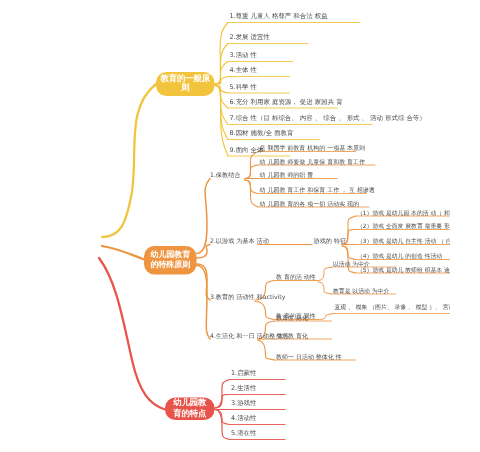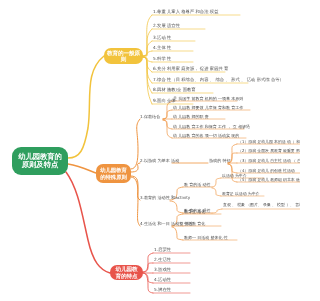--- a/index.html
+++ b/index.html
@@ -198,21 +198,20 @@
       <g stroke="#e8544b" stroke-width="0.6">
         <line x1="153" y1="253" x2="190" y2="253"></line>
         <line x1="153" y1="263" x2="190" y2="263"></line>
         <line x1="153" y1="273" x2="190" y2="273"></line>
         <line x1="153" y1="283" x2="190" y2="283"></line>
         <line x1="153" y1="293" x2="190" y2="293"></line>
       </g>
     </g>
   </svg>
 
-  <div class="node root" style="left:12px; top:147px; width:56px; height:28px;">幼儿园教育的原则及特点</div>
 
   <div class="node b1" style="left:104px; top:48px; width:39px; height:16px;">教育的一般原则</div>
 
   <div class="leaf y" style="left:153px; top:10px;">1.尊重 儿童人 格尊严 和合法 权益</div>
   <div class="leaf y" style="left:153px; top:24px;">2.发展 适宜性</div>
   <div class="leaf y" style="left:153px; top:36px;">3.活动 性</div>
   <div class="leaf y" style="left:153px; top:46px;">4.主体 性</div>
   <div class="leaf y" style="left:153px; top:57px;">5.科学 性</div>
   <div class="leaf y" style="left:153px; top:67px;">6.充分 利用家 庭资源，  促进 家园共 育</div>
   <div class="leaf y" style="left:153px; top:78px;">7.综合 性（目 标综合、  内容 、  综合 、  形式 、  活动 形式综 合等）</div>

